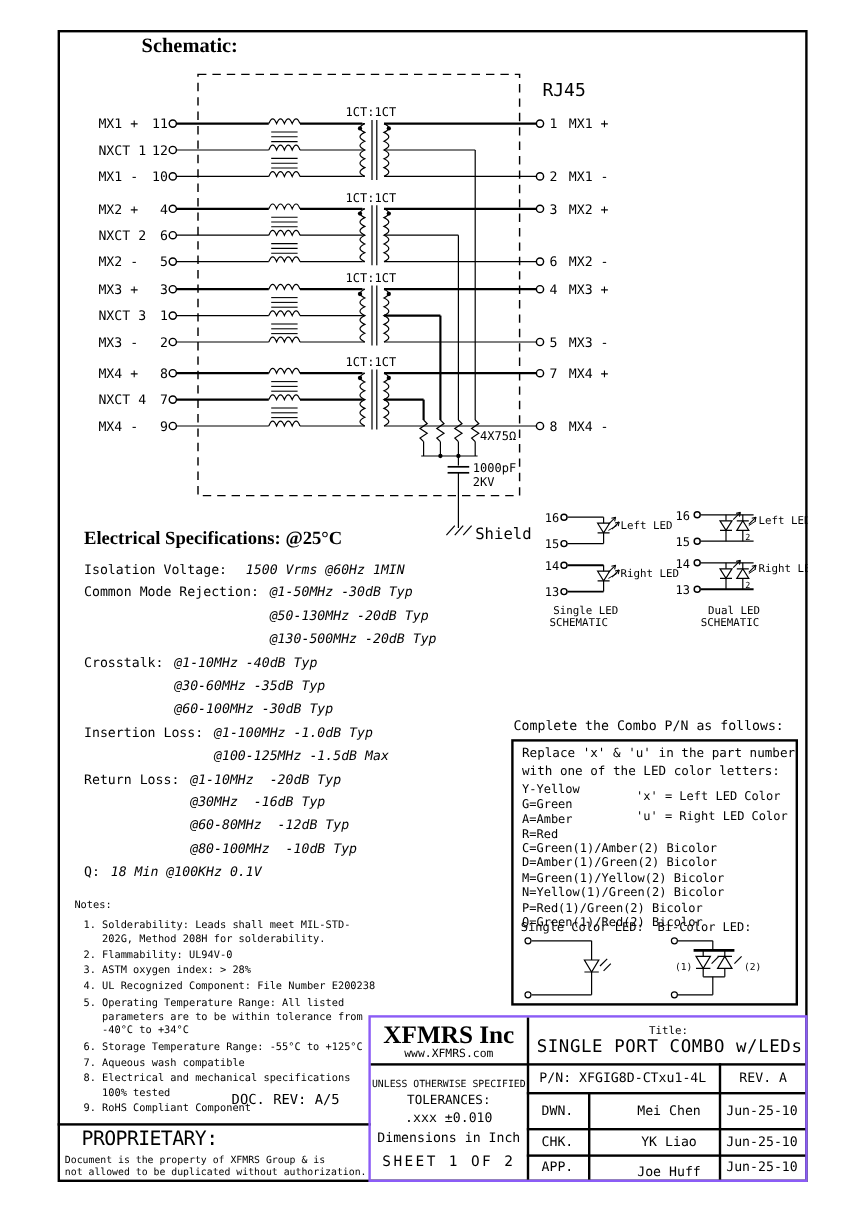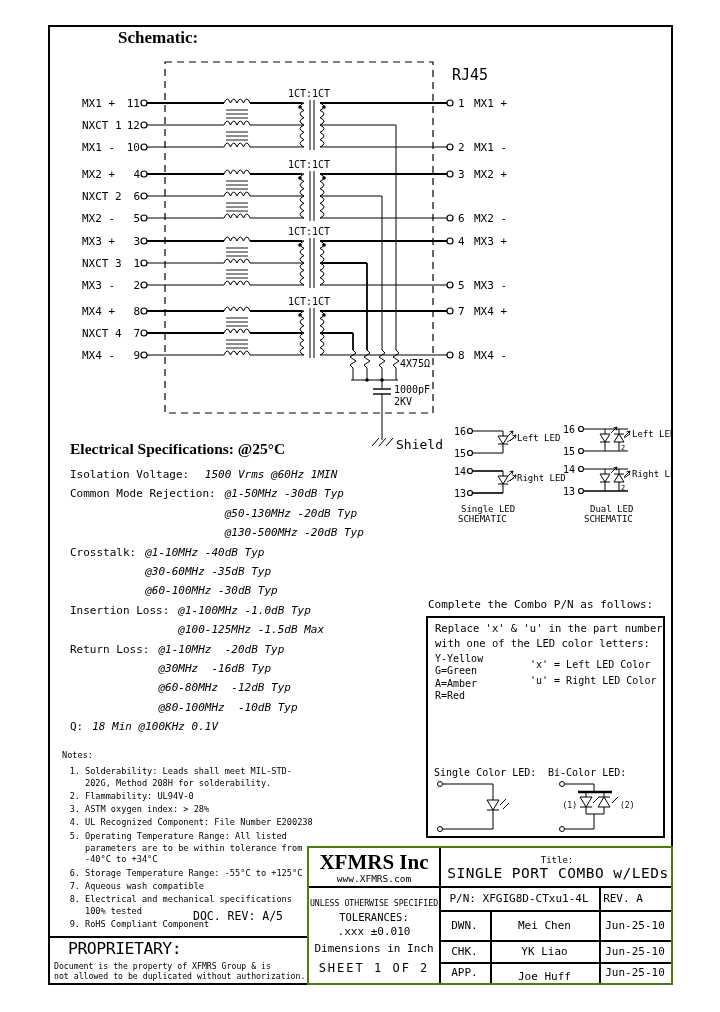--- a/index.html
+++ b/index.html
@@ -30,39 +30,39 @@
   #notes-heading{margin-bottom:4px;}
   .note{display:flex;margin-bottom:1.5px;}
   .note .num{width:18px;text-align:right;margin-right:5px;flex:none;}
   .note .txt{flex:1;}
   #doc-rev{left:193px;top:909px;font-size:11.5px;}
   
   #proprietary-box{left:48px;top:936px;width:261px;height:49px;border-top:2px solid #000;box-sizing:border-box;}
   #proprietary-heading{position:absolute;left:20px;top:1px;font-size:16.5px;font-weight:normal;letter-spacing:-0.5px;}
   #proprietary-text{position:absolute;left:6px;top:24px;font-size:8.2px;line-height:9.6px;white-space:pre;}
   
-  #title-block{left:307px;top:846px;width:366px;height:139px;border:2px solid #4d7c0f;box-sizing:border-box;}
+  #title-block{left:307px;top:846px;width:366px;height:139px;border:2px solid #8b5cf6;box-sizing:border-box;}
   #title-block .cell{position:absolute;display:flex;align-items:center;justify-content:center;text-align:center;}
   .tb-line{position:absolute;background:#000;}
   #company-cell{left:0;top:0;width:130px;height:38px;flex-direction:column;}
   #company-name{font-size:21px;line-height:22px;}
   #company-site{font-size:9.5px;}
   #title-cell{left:130px;top:0;width:232px;height:38px;align-items:flex-start;justify-content:flex-start;flex-direction:column;text-align:left;}
   #title-label{font-size:9px;margin:1px 0 0 4px;}
   #doc-title{font-size:14.5px;margin-left:6px;letter-spacing:0.5px;}
   #tol-cell{left:0;top:38px;width:130px;height:97px;flex-direction:column;justify-content:flex-start;}
   #tol-cell div:nth-child(1){font-size:8.2px;margin-top:4px;}
   #tol-cell div:nth-child(2){font-size:10.5px;margin-top:3px;}
   #tol-cell div:nth-child(3){font-size:11px;margin-top:2px;}
   #tol-cell div:nth-child(4){font-size:11px;margin-top:4px;}
   #tol-cell div:nth-child(5){font-size:12px;margin-top:6px;letter-spacing:2px;}
   #pn-cell{left:130px;top:38px;width:160px;height:24px;font-size:11px;}
-  #rev-cell{left:278px;top:38px;width:72px;height:24px;font-size:11px;}
+  #rev-cell{left:291px;top:38px;width:72px;height:24px;font-size:11px;}
   .appr-role{font-size:11px;}
-  .appr-name{font-size:11px;}
+  .appr-name{font-size:11px;padding-left:13px;}
   .appr-date{font-size:11px;}
   svg text{font-family:"DejaVu Sans Mono",monospace;fill:#000;}
 </style>
 </head>
 <body>
 
 <div id="page">
   <div id="page-border" class="abs"></div>
 
   <div id="schematic-heading" class="abs serif-h">Schematic:</div>
@@ -396,20 +396,21 @@
           </div>
         </div>
       </div>
   </div>
 
   <div id="combo-title" class="abs">Complete the Combo P/N as follows:</div>
   <div id="combo-box" class="abs">
     <div id="combo-intro"><div>Replace 'x' &amp; 'u' in the part number</div><div>with one of the LED color letters:</div></div>
     <div id="combo-letters"><div>Y-Yellow</div><div>G=Green</div><div>A=Amber</div><div>R=Red</div></div>
     <div id="combo-legend"><div>'x' = Left LED Color</div><div>'u' = Right LED Color</div></div>
+    <div id="combo-bicolor"><div>C=Green(1)/Amber(2) Bicolor</div><div>D=Amber(1)/Green(2) Bicolor</div><div>M=Green(1)/Yellow(2) Bicolor</div><div>N=Yellow(1)/Green(2) Bicolor</div><div>P=Red(1)/Green(2) Bicolor</div><div>Q=Green(1)/Red(2) Bicolor</div></div>
     <svg id="combo-diagram" width="239" height="74" viewBox="0 0 239 74">
       <text x="6" y="12" font-size="10">Single Color LED:</text>
       <text x="120" y="12" font-size="10">Bi-Color LED:</text>
       <g stroke="#000" stroke-width="1" fill="none">
         <circle cx="12" cy="20" r="2.5" fill="#fff"></circle>
           <circle cx="12" cy="65" r="2.5" fill="#fff"></circle>
         <line x1="15" y1="20" x2="65" y2="20"></line>
           <line x1="15" y1="65" x2="65" y2="65"></line>
         <line x1="65" y1="20" x2="65" y2="36"></line>
         <path d="M59 36 L71 36 L65 46 Z"></path>

